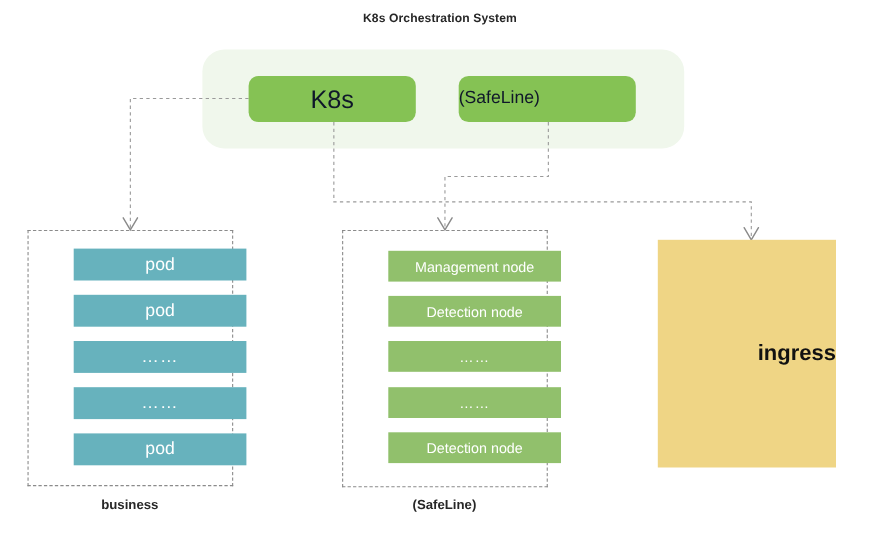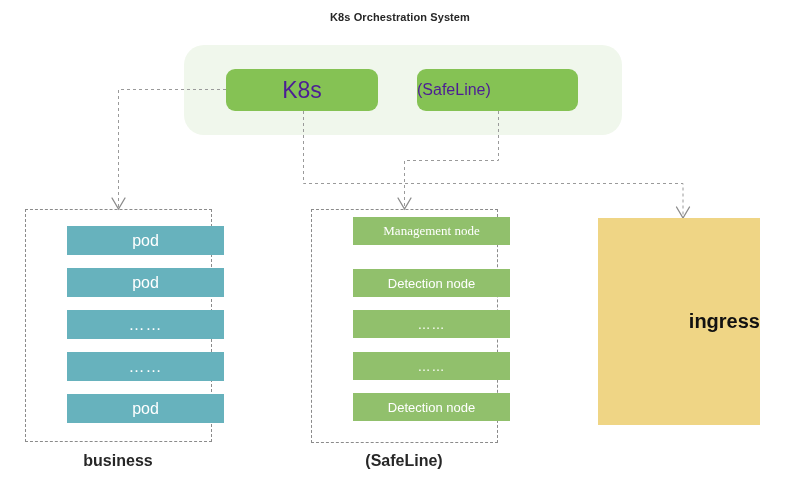--- a/index.html
+++ b/index.html
@@ -3,41 +3,41 @@
 <meta charset="utf-8">
 <style>
   html,body{margin:0;padding:0;}
   body{width:800px;height:499px;background:#ffffff;font-family:"Liberation Sans",sans-serif;overflow:hidden;position:relative;}
   .stage{position:absolute;left:0;top:0;width:800px;height:499px;}
 
   .title{position:absolute;left:0;top:11px;width:800px;text-align:center;font-size:11px;font-weight:bold;color:#272727;letter-spacing:.1px;}
 
   .k8s-panel{position:absolute;left:184px;top:45px;width:438px;height:90px;background:#f0f7ec;border-radius:20px;}
 
-  .green-box{position:absolute;background:#85c254;border-radius:9px;display:flex;align-items:center;justify-content:center;color:#4c1d95;}
+  .green-box{position:absolute;background:#85c254;border-radius:9px;display:flex;align-items:center;justify-content:center;color:#0f172a;}
   #k8sBox{left:226px;top:69px;width:152px;height:42px;font-size:23px;}
   #safeBox{left:417px;top:69px;width:161px;height:42px;font-size:16px;}
   .sf-inner{display:flex;align-items:center;}
 
   
   .tofu{display:inline-block;}
   #safeBox .sf-inner{position:relative;width:161px;height:42px;}
   #safeBox .tofu{position:absolute;top:11px;width:12px;height:10px;}
 
   .dashbox{position:absolute;border:1px dashed #8b8b8b;box-sizing:border-box;}
   #leftBox{left:25px;top:209px;width:187px;height:233px;}
   #midBox{left:311px;top:209px;width:187px;height:234px;}
 
   .bar{position:absolute;display:flex;align-items:center;justify-content:center;color:#fff;margin-left:28px;}
   .bar.blue{background:#67b2bd;left:39px;width:157px;height:29px;font-size:16px;}
   .bar.green{background:#91c06c;left:325px;width:157px;height:28px;font-size:13px;}
 
   #ingress{position:absolute;left:598px;top:218px;width:162px;height:207px;background:#efd585;display:flex;align-items:center;justify-content:flex-end;font-size:20px;font-weight:bold;color:#111;}
 
-  .lbl{position:absolute;font-size:16px;font-weight:bold;color:#272727;text-align:center;}
+  .lbl{position:absolute;font-size:12px;font-weight:bold;color:#272727;text-align:center;}
 
   svg.conn{position:absolute;left:0;top:0;width:800px;height:499px;pointer-events:none;}
   .dots{letter-spacing:1px;}
 </style>
 </head>
 <body>
 
 <div class="stage">
   <div class="title">K8s Orchestration System</div>
 
@@ -83,21 +83,21 @@
         <span class="dots">……</span>
       </div>
       <div class="bar blue" style="top: 352px;">
         <span class="dots">……</span>
       </div>
       <div class="bar blue" style="top: 394px;">
         <span>pod</span>
       </div>
     </div>
   <div id="midBars">
-      <div class="bar green" style="top: 217px; font-family: Liberation Serif, serif;">
+      <div class="bar green" style="top: 228px;">
         <span>Management node</span>
       </div>
       <div class="bar green" style="top: 269px;">
         <span>Detection node</span>
       </div>
       <div class="bar green" style="top: 310px;">
         <span class="dots">……</span>
       </div>
       <div class="bar green" style="top: 352px;">
         <span class="dots">……</span>

